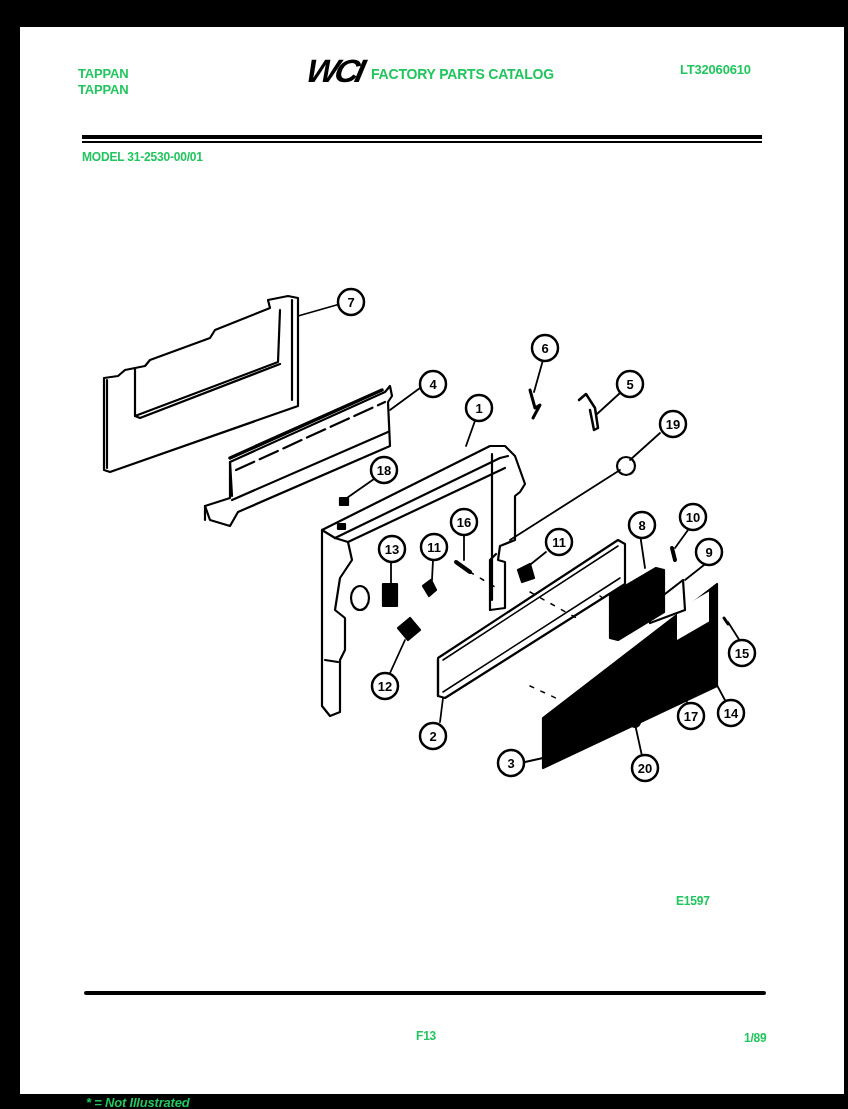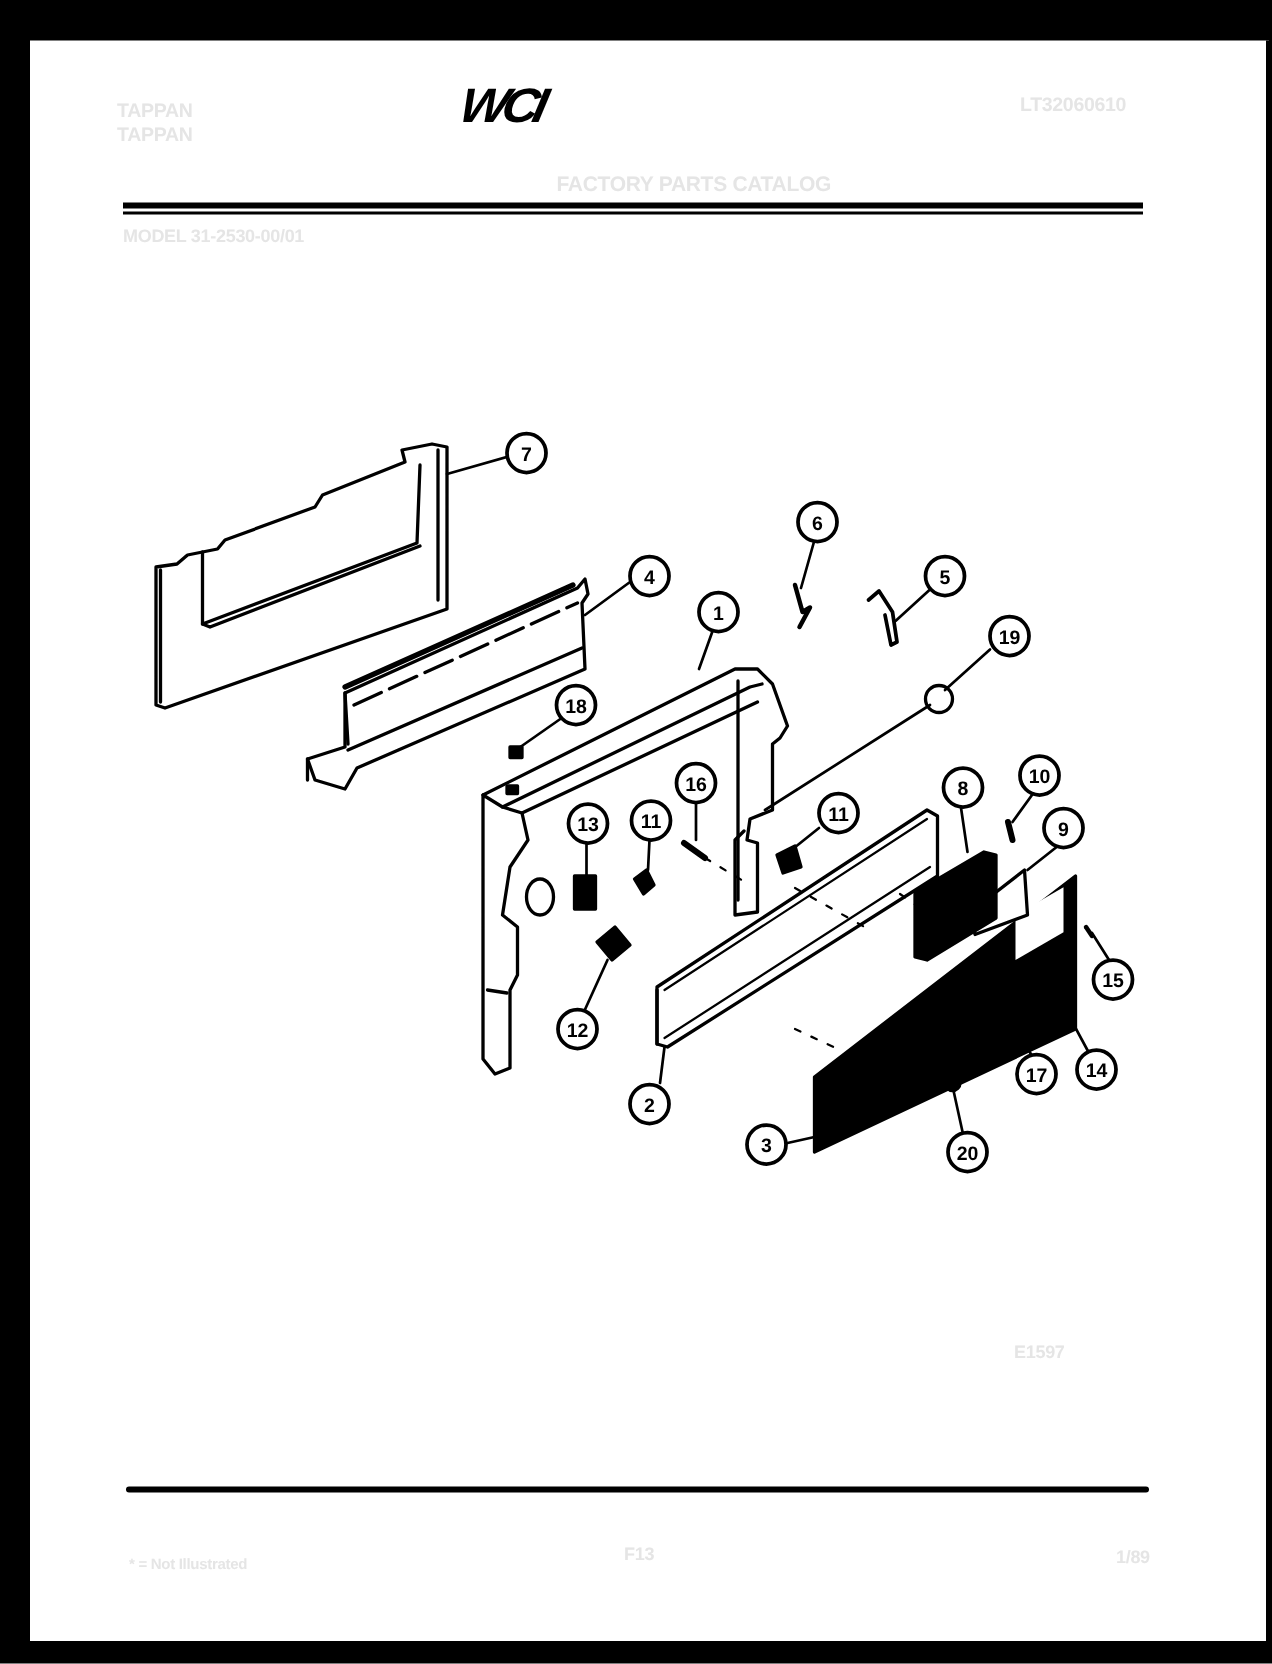--- a/index.html
+++ b/index.html
@@ -6,36 +6,36 @@
   body {
     width: 848px; height: 1109px; position: relative; overflow: hidden;
     background: #000000;
     font-family: "Liberation Sans", sans-serif;
   }
   .page {
     position: absolute; left: 20px; top: 27px; width: 826px; height: 1067px;
     background: #ffffff;
   }
   .page-right-edge { position: absolute; left: 844px; top: 27px; width: 4px; height: 1067px; background: #000; }
-  .txt { position: absolute; color: #e5e5e5; font-weight: bold; white-space: nowrap; letter-spacing: -0.2px; }
+  .txt { position: absolute; color: #22c55e; font-weight: bold; white-space: nowrap; letter-spacing: -0.2px; }
   .brand { left: 78px; top: 66px; font-size: 13px; line-height: 16px; }
   .logo {
     position: absolute; left: 307px; top: 54px; font-size: 34px; font-weight: bold; font-style: italic;
     letter-spacing: -4px; transform: skewX(-12deg) scaleY(0.95); line-height: 34px; color: #000;
   }
-  .catalog-title { left: 371px; top: 66px; font-size: 14px; margin-top: 48px; }
+  .catalog-title { left: 371px; top: 66px; font-size: 14px; }
   .catalog-no { left: 680px; top: 62px; font-size: 13px; }
   .rule-top-1 { position: absolute; left: 82px; top: 135px; width: 680px; height: 4px; background: #000; }
   .rule-top-2 { position: absolute; left: 82px; top: 141px; width: 680px; height: 2px; background: #000; }
   .model { left: 82px; top: 150px; font-size: 12px; }
   .diagram { position: absolute; left: 0; top: 0; width: 848px; height: 1109px; }
   .diagram text.callout { font-family: "Liberation Sans", sans-serif; font-weight: bold; font-size: 13px; fill: #000; }
   .figure-id { left: 676px; top: 894px; font-size: 12px; }
   .rule-bottom { position: absolute; left: 84px; top: 991px; width: 682px; height: 4px; background: #000; border-radius: 2px; }
-  .footnote { left: 86px; top: 1038px; font-size: 10px; }
+  .footnote { left: 86px; top: 1095px; font-size: 13px; font-style: italic; }
   .page-code { left: 416px; top: 1029px; font-size: 12px; }
   .date { left: 744px; top: 1031px; font-size: 12px; }
 </style>
 </head>
 <body>
 
 <div class="page"></div>
 <div class="page-right-edge"></div>
 
 <div class="txt brand">

